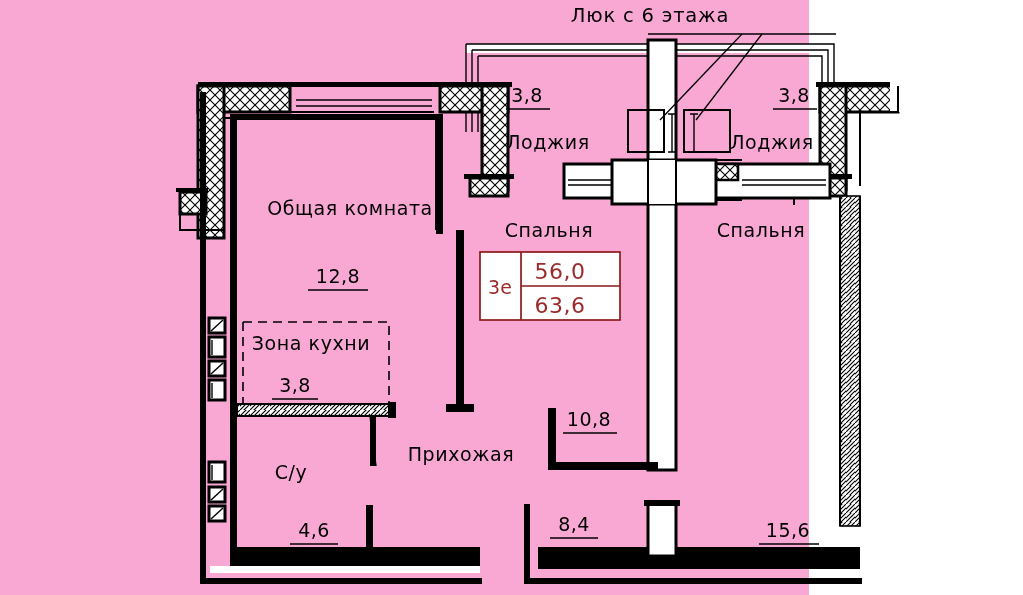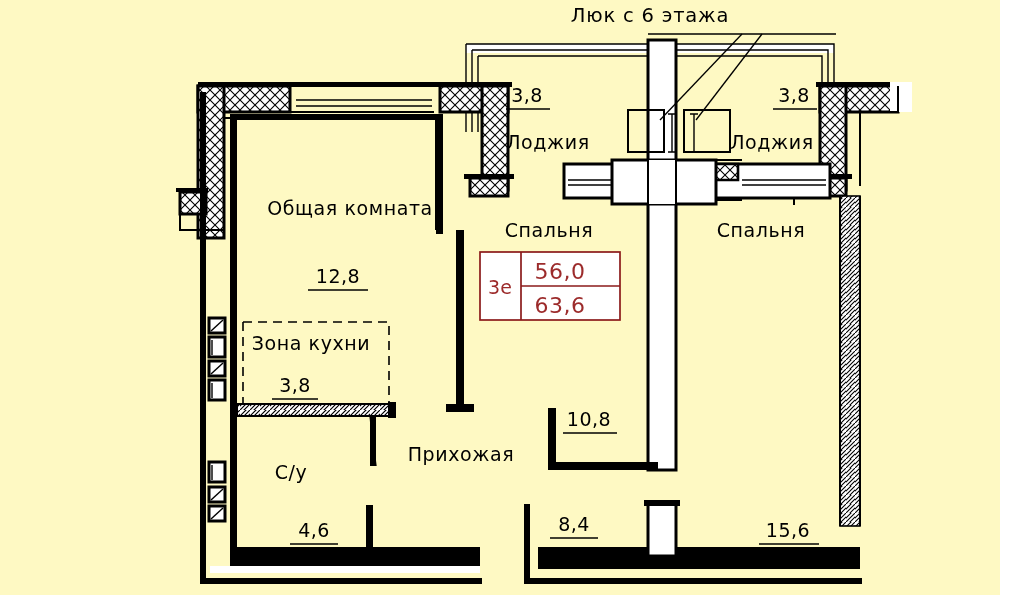--- a/index.html
+++ b/index.html
@@ -8,23 +8,23 @@
     background: #ffffff;
   }
   body {
     width: 1023px;
     height: 595px;
     overflow: hidden;
     font-family: "DejaVu Sans", sans-serif;
   }
   #plan-root {
     position: relative;
-    width: 1000px;
+    width: 809px;
     height: 595px;
-    background: #fef9c3;
+    background: #f9a8d4;
   }
   svg#floorplan {
     position: absolute;
     top: 0;
     left: 0;
     width: 1023px;
     height: 595px;
     display: block;
   }
   .wall-solid {

